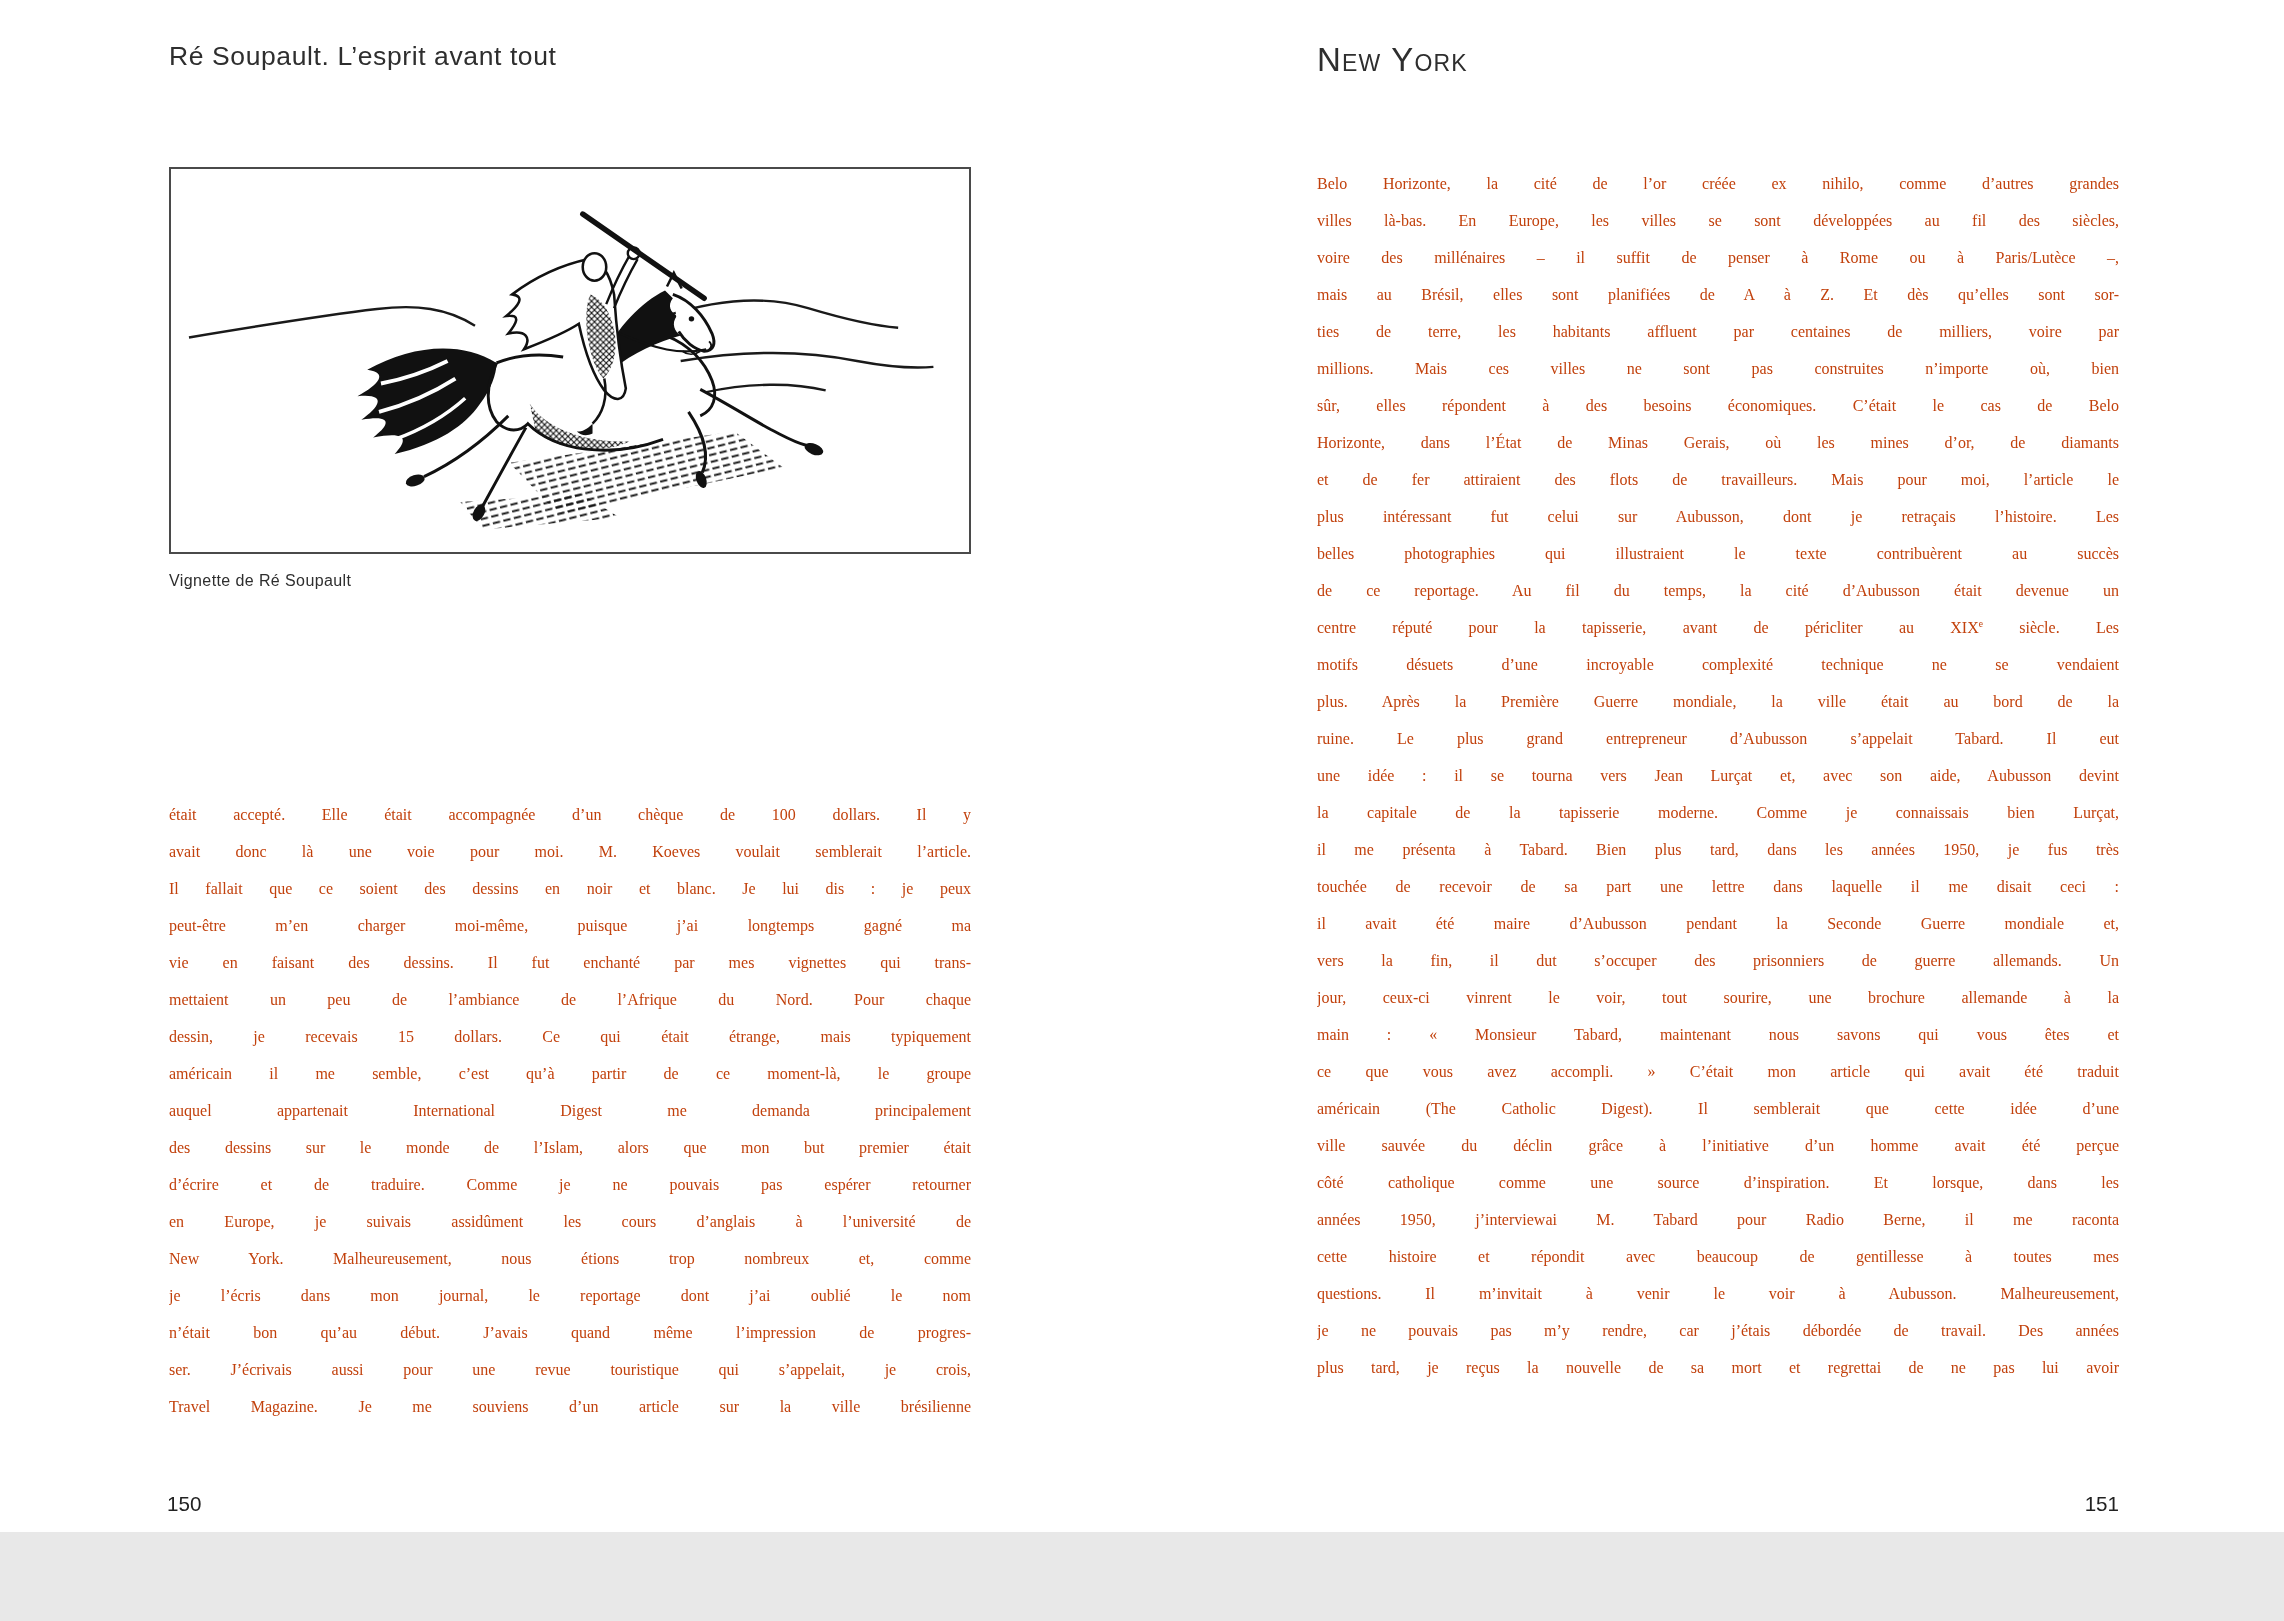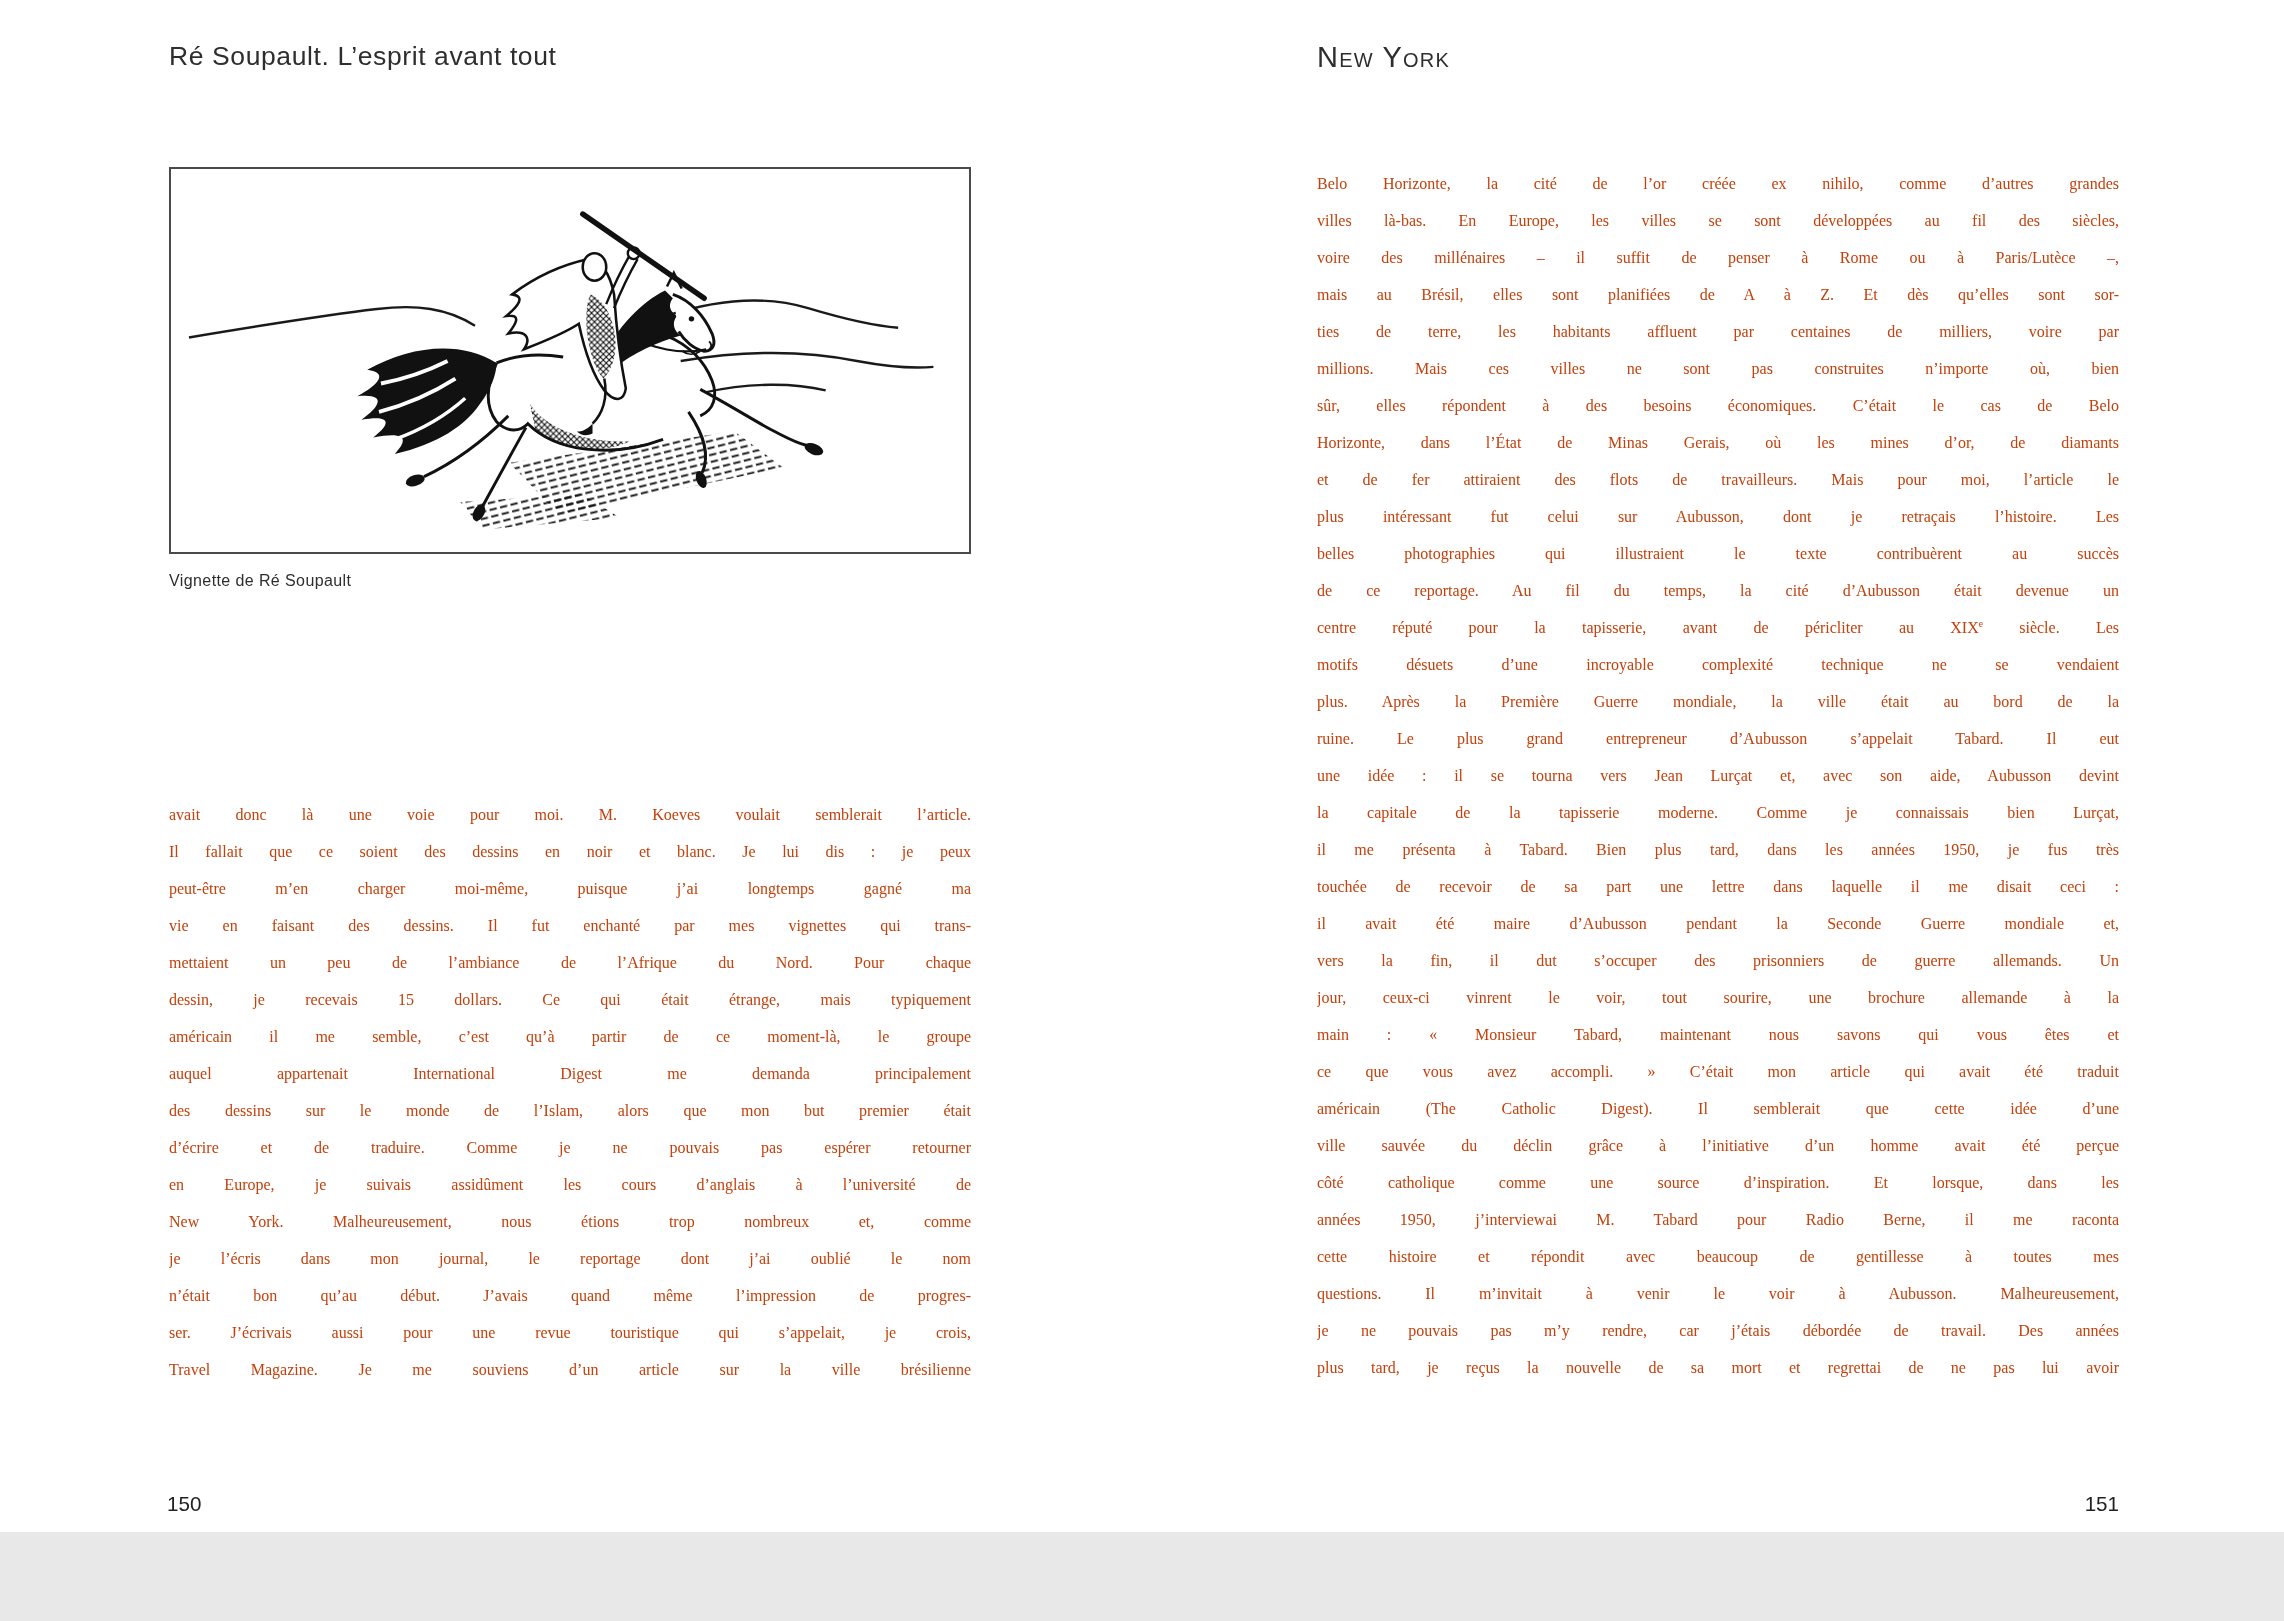--- a/index.html
+++ b/index.html
@@ -11,21 +11,21 @@
   }
   .running-head {
     position:absolute; top:41px;
     font-family:"Liberation Sans", sans-serif;
     font-weight:300;
     font-size:26.5px;
     letter-spacing:0.6px;
     color:#2e2e2e;
   }
   .running-head.left-head { left:169px; }
-  .running-head.right-head { left:1317px; font-variant:small-caps; font-size:29px; letter-spacing:1.2px; }
+  .running-head.right-head { left:1317px; font-variant:small-caps; font-size:33px; letter-spacing:1.2px; }
   .vignette {
     position:absolute; left:169px; top:167px;
     width:802px; height:387px;
     margin:0;
     border:2px solid #4a4a4a;
     box-sizing:border-box;
     background:#fff;
   }
   .vignette svg { display:block; width:100%; height:100%; }
   .caption {
@@ -129,20 +129,21 @@
         <circle cx="472" cy="86" r="6" fill="#fff" stroke="#111" stroke-width="2.4"></circle>
         <line x1="420" y1="46" x2="544" y2="132" stroke="#111" stroke-width="5.5" stroke-linecap="round"></line>
         <path d="M442,214 C446,234 440,250 430,260" stroke="#111" stroke-width="2.6" fill="none"></path>
         <path d="M430,260 C424,266 420,268 414,268 C418,272 424,273 430,270 Z" fill="#111"></path>
       </svg>
     </figure>
 
     <figcaption class="caption">Vignette de Ré Soupault</figcaption>
 
     <div class="body-text left-body">
+        <div class="tline"><span>était accepté. Elle était accompagnée d’un chèque de 100 dollars. Il y</span></div>
         <div class="tline"><span>avait donc là une voie pour moi. M. Koeves voulait semblerait l’article.</span></div>
         <div class="tline"><span>Il fallait que ce soient des dessins en noir et blanc. Je lui dis : je peux</span></div>
         <div class="tline"><span>peut-être m’en charger moi-même, puisque j’ai longtemps gagné ma</span></div>
         <div class="tline"><span>vie en faisant des dessins. Il fut enchanté par mes vignettes qui trans-</span></div>
         <div class="tline"><span>mettaient un peu de l’ambiance de l’Afrique du Nord. Pour chaque</span></div>
         <div class="tline"><span>dessin, je recevais 15 dollars. Ce qui était étrange, mais typiquement</span></div>
         <div class="tline"><span>américain il me semble, c’est qu’à partir de ce moment-là, le groupe</span></div>
         <div class="tline"><span>auquel appartenait </span><span class="it">International Digest</span><span> me demanda principalement</span></div>
         <div class="tline"><span>des dessins sur le monde de l’Islam, alors que mon but premier était</span></div>
         <div class="tline"><span>d’écrire et de traduire. Comme je ne pouvais pas espérer retourner</span></div>

